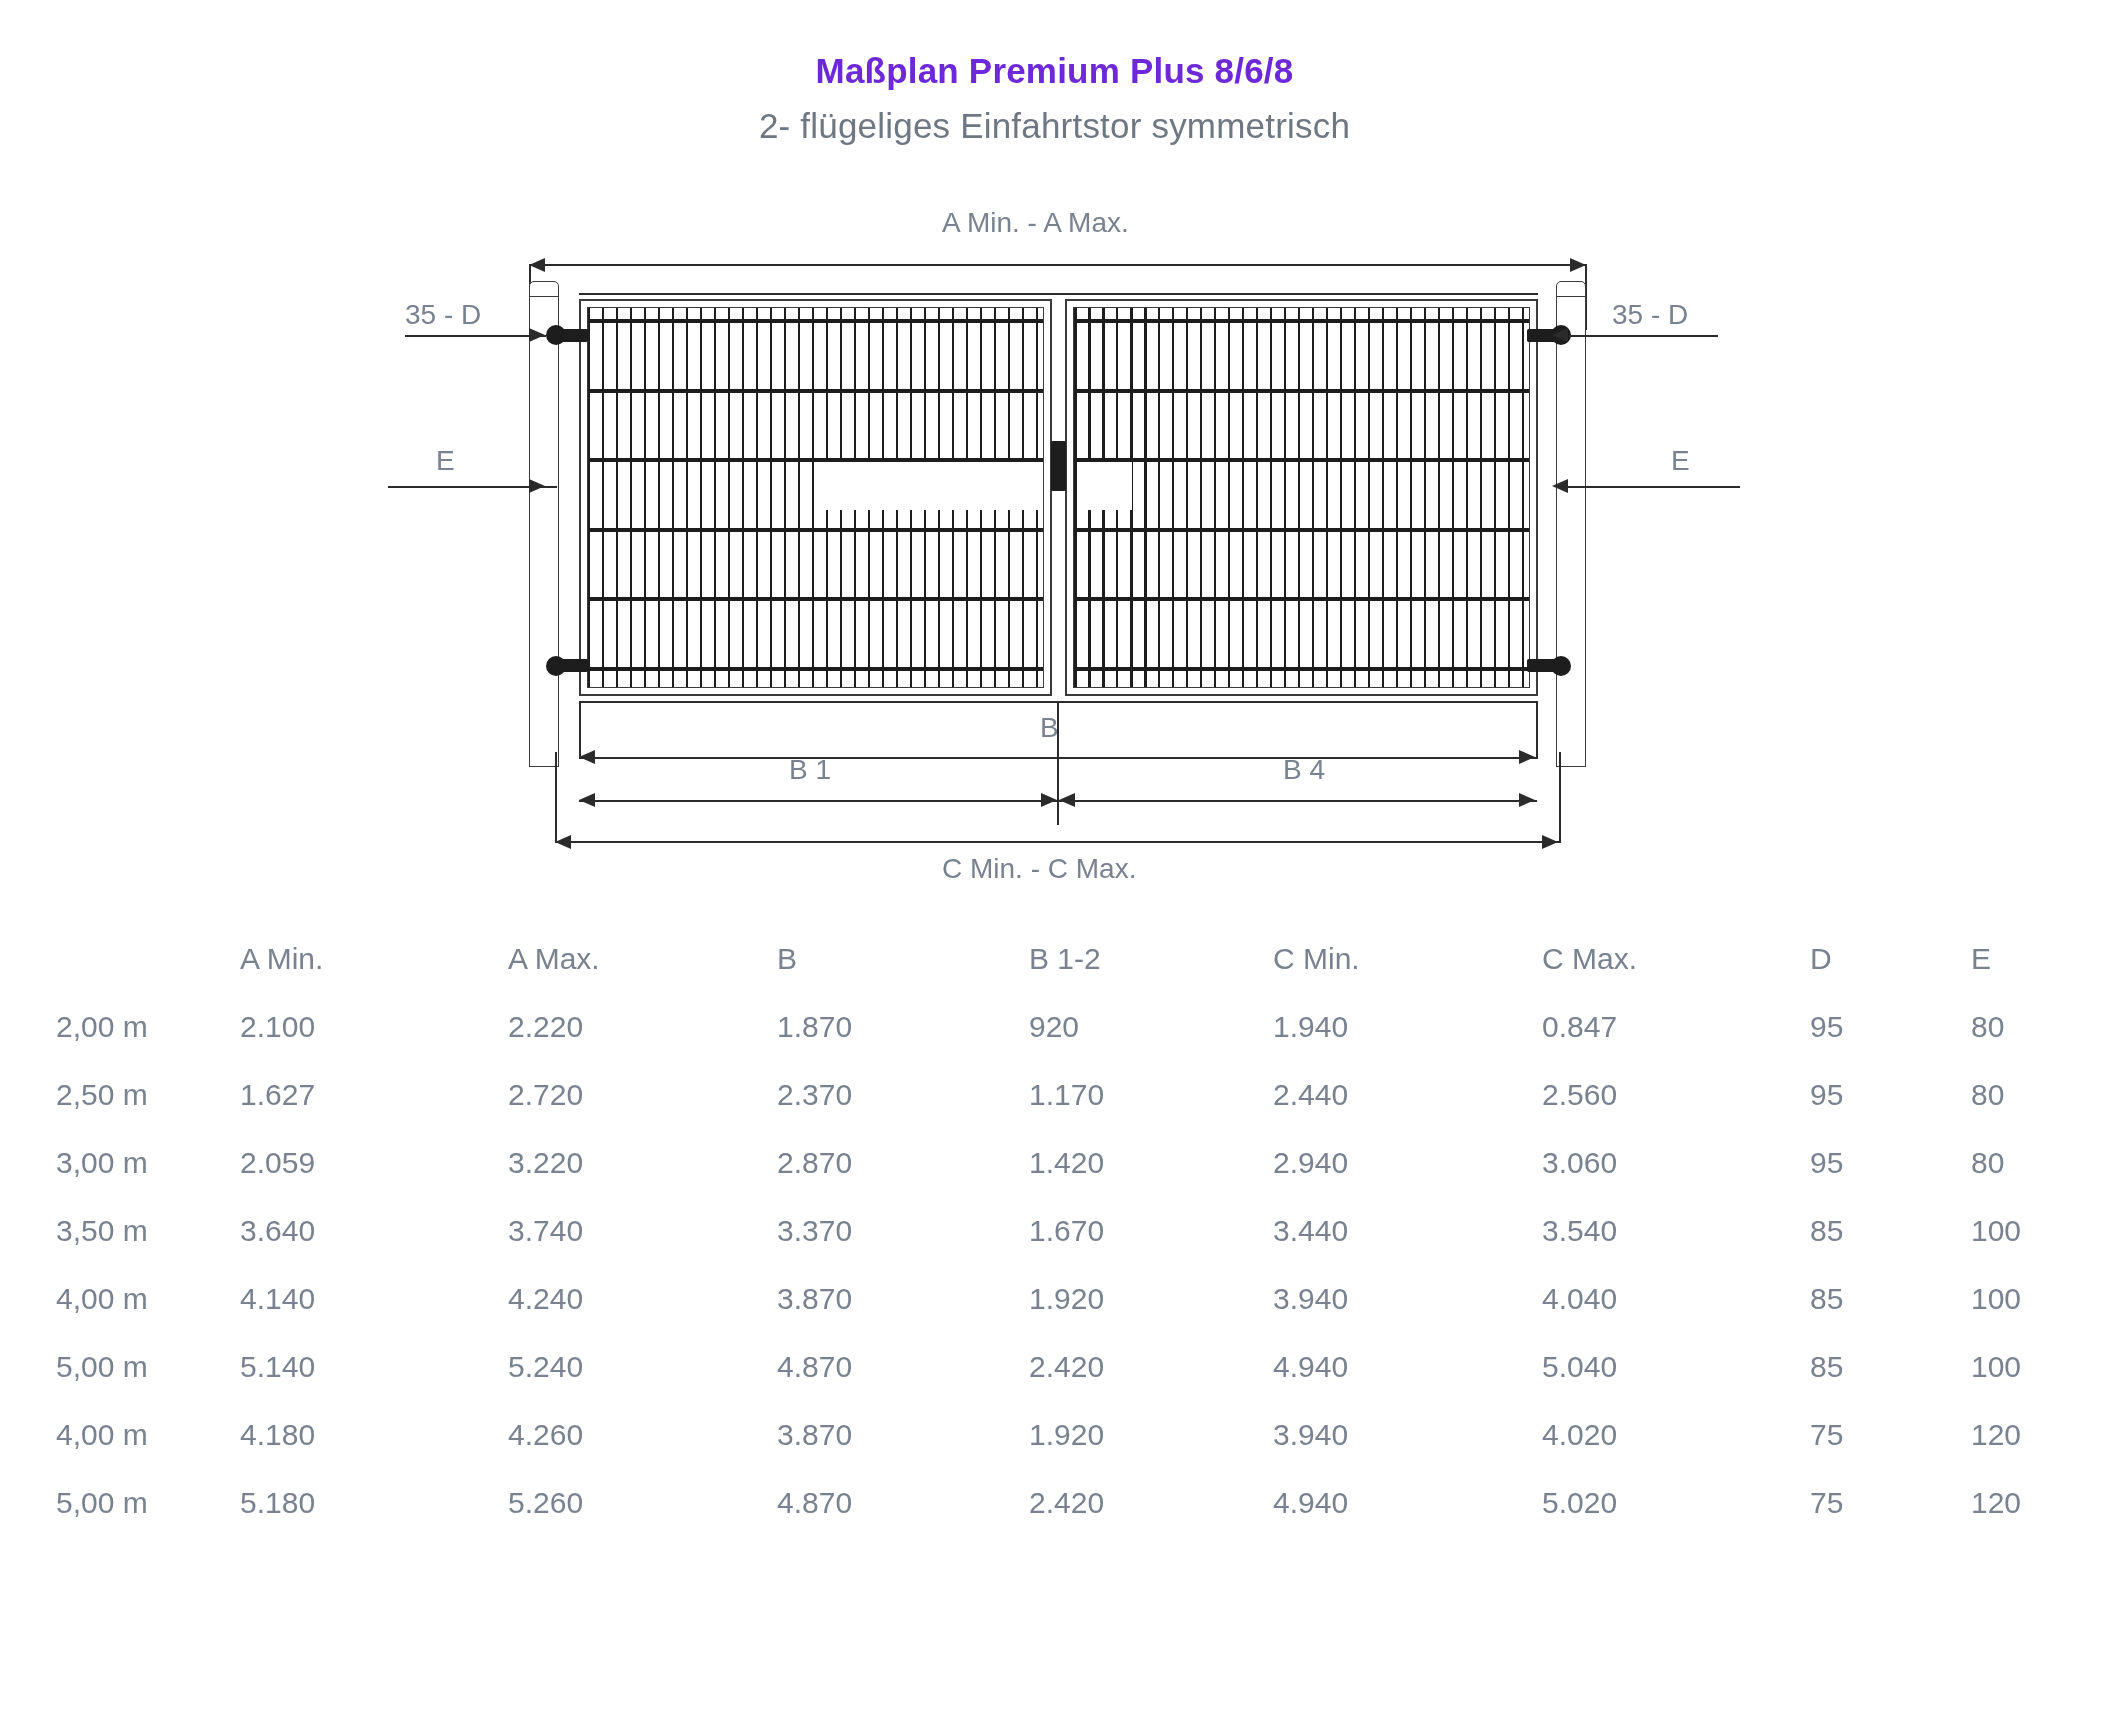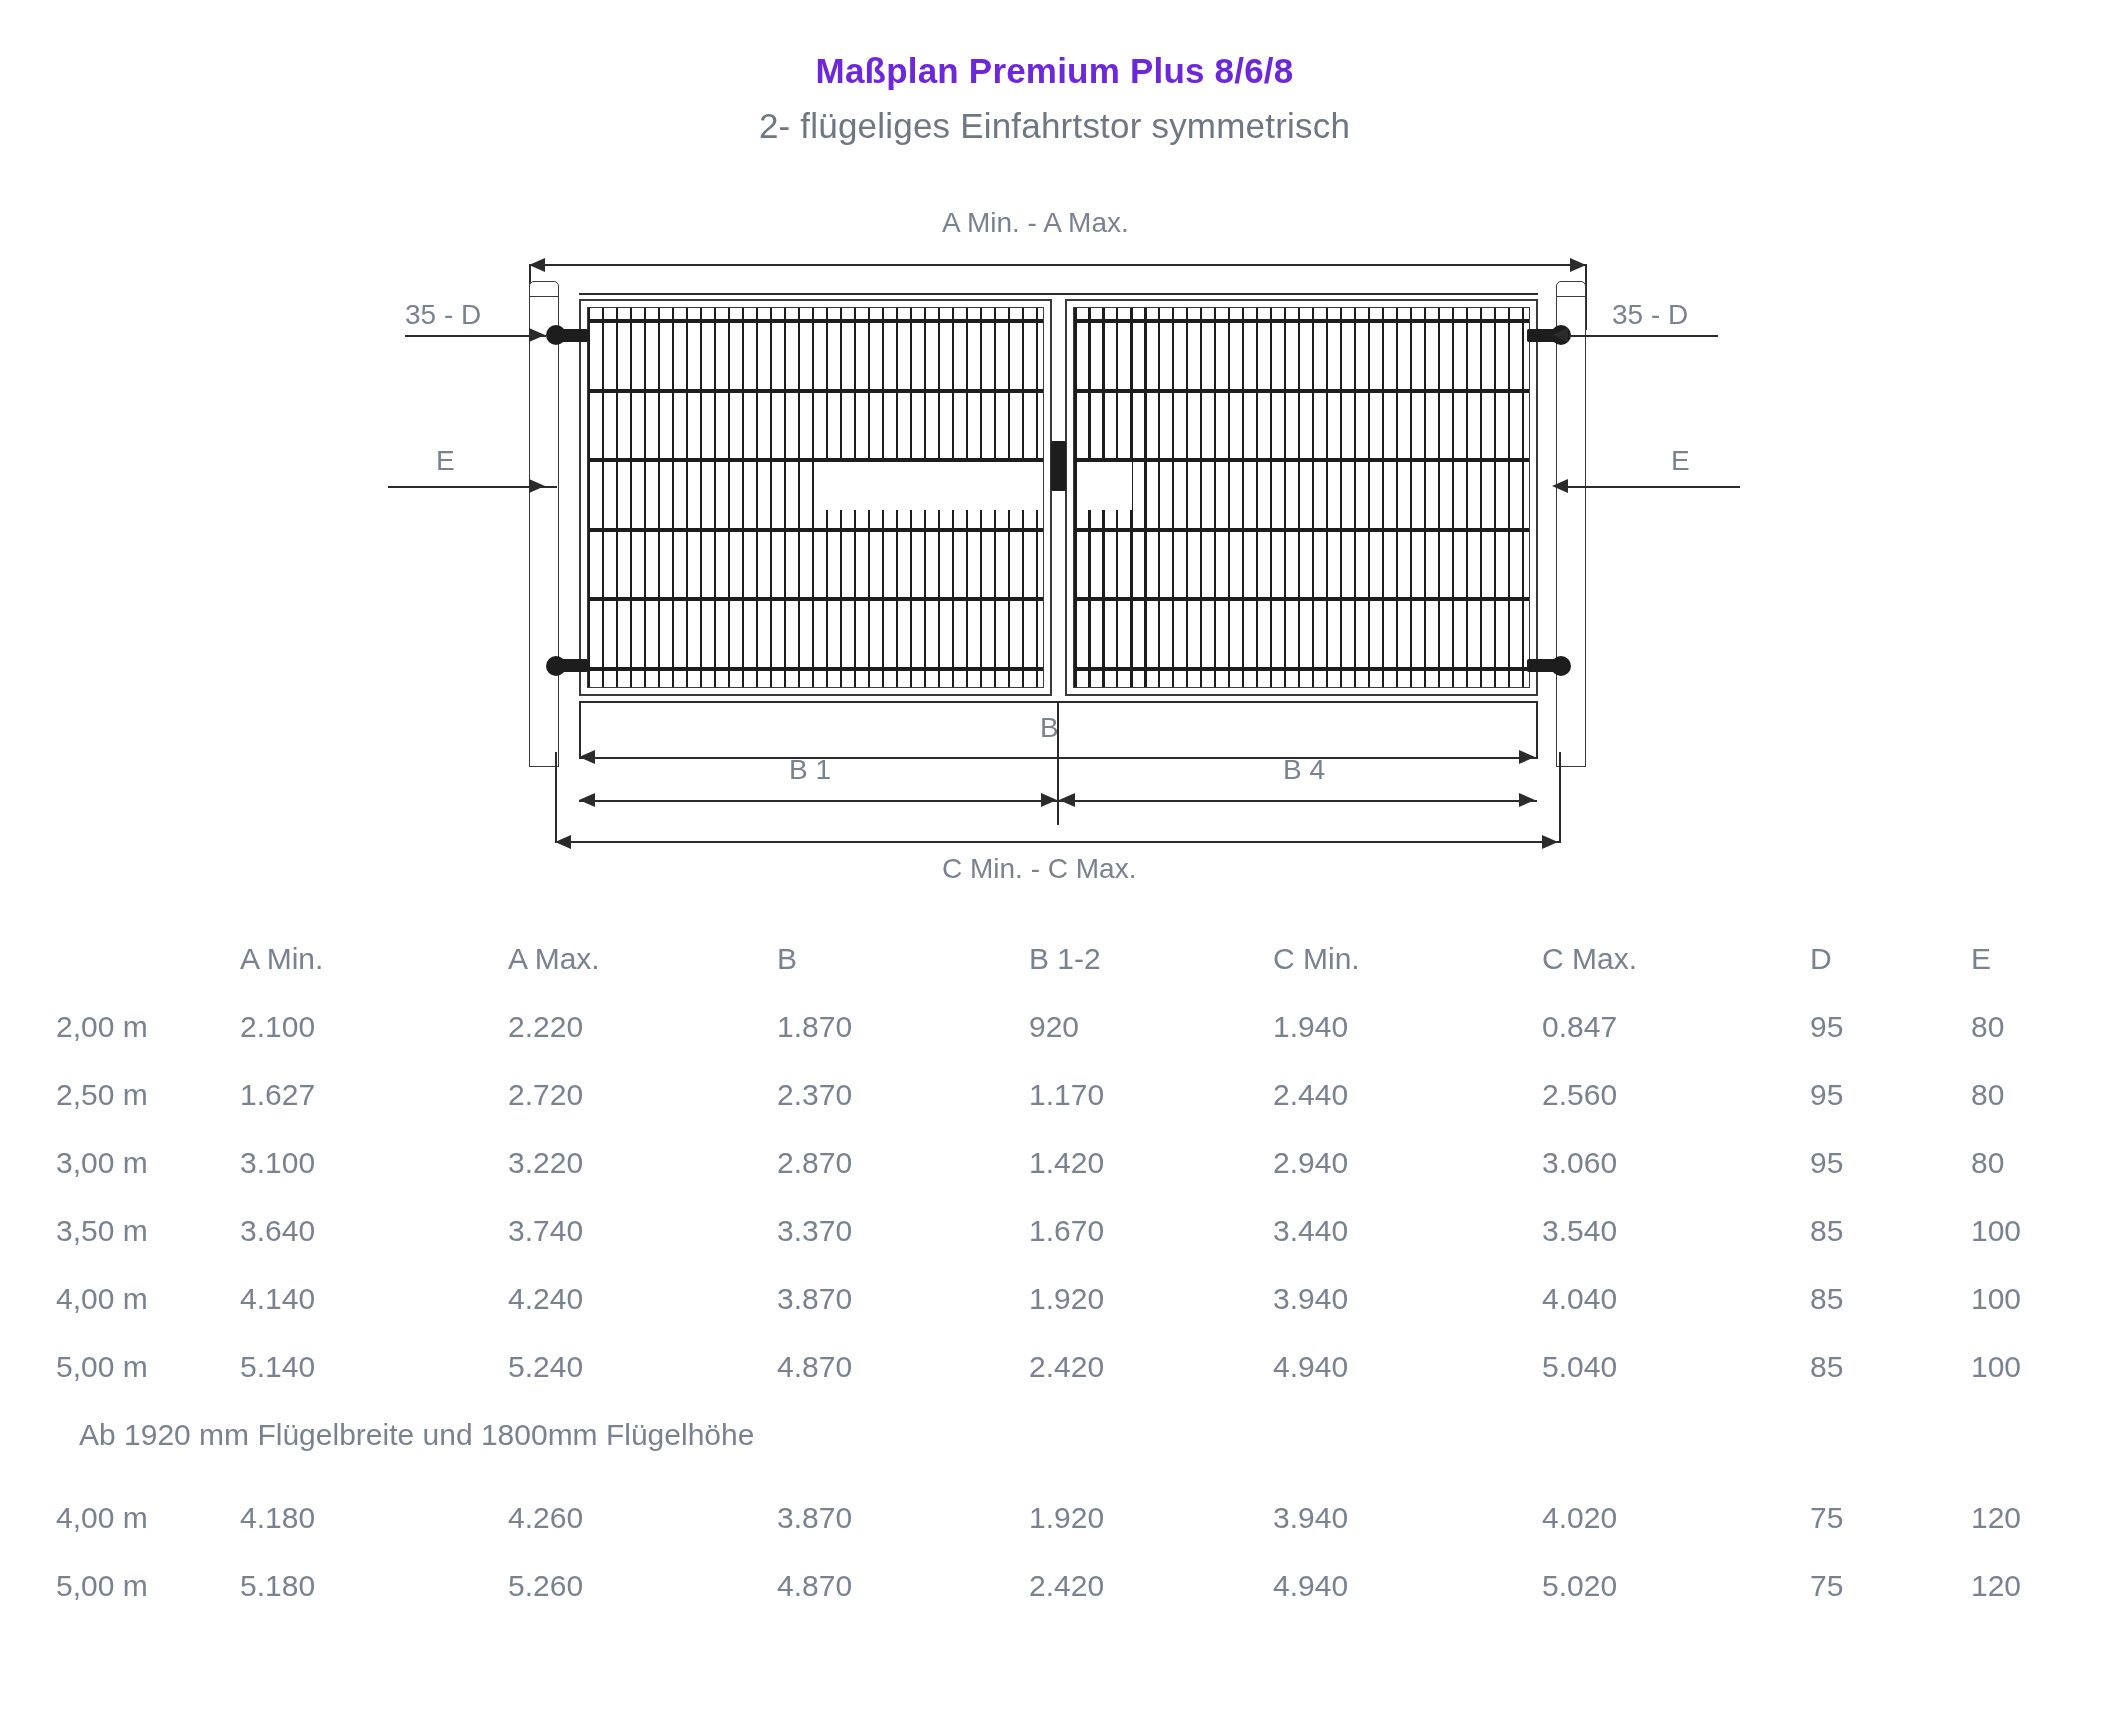--- a/index.html
+++ b/index.html
@@ -317,21 +317,21 @@
       <div class="cell c-b">2.370</div>
       <div class="cell c-b12">1.170</div>
       <div class="cell c-cmin">2.440</div>
       <div class="cell c-cmax">2.560</div>
       <div class="cell c-d">95</div>
       <div class="cell c-e">80</div>
     </div>
 
     <div class="trow">
       <div class="cell c-size">3,00 m</div>
-      <div class="cell c-amin">3.100</div>
+      <div class="cell c-amin">2.059</div>
       <div class="cell c-amax">3.220</div>
       <div class="cell c-b">2.870</div>
       <div class="cell c-b12">1.420</div>
       <div class="cell c-cmin">2.940</div>
       <div class="cell c-cmax">3.060</div>
       <div class="cell c-d">95</div>
       <div class="cell c-e">80</div>
     </div>
 
     <div class="trow">
@@ -363,23 +363,20 @@
       <div class="cell c-amin">5.140</div>
       <div class="cell c-amax">5.240</div>
       <div class="cell c-b">4.870</div>
       <div class="cell c-b12">2.420</div>
       <div class="cell c-cmin">4.940</div>
       <div class="cell c-cmax">5.040</div>
       <div class="cell c-d">85</div>
       <div class="cell c-e">100</div>
     </div>
 
-    <div class="note-row">
-      <div class="note">Ab 1920 mm Flügelbreite und 1800mm Flügelhöhe</div>
-    </div>
 
     <div class="trow">
       <div class="cell c-size">4,00 m</div>
       <div class="cell c-amin">4.180</div>
       <div class="cell c-amax">4.260</div>
       <div class="cell c-b">3.870</div>
       <div class="cell c-b12">1.920</div>
       <div class="cell c-cmin">3.940</div>
       <div class="cell c-cmax">4.020</div>
       <div class="cell c-d">75</div>

